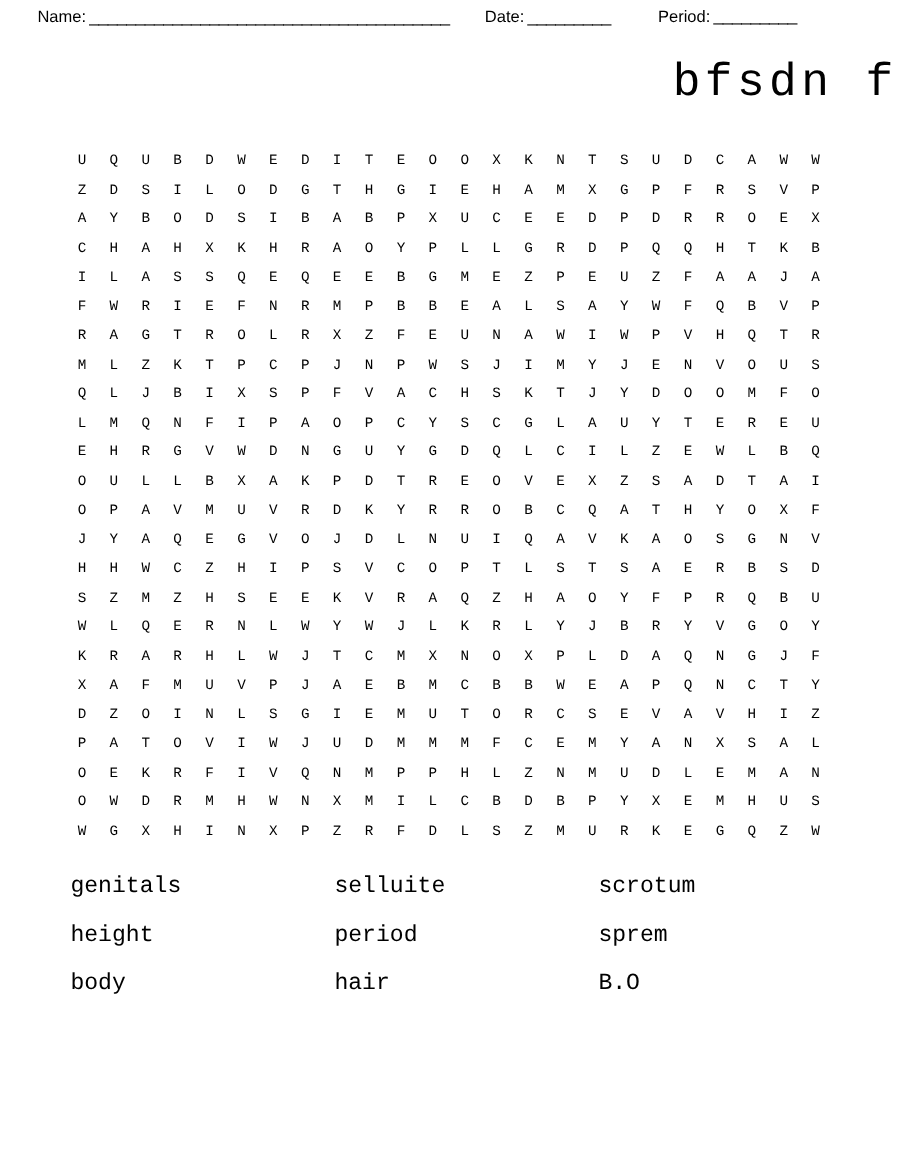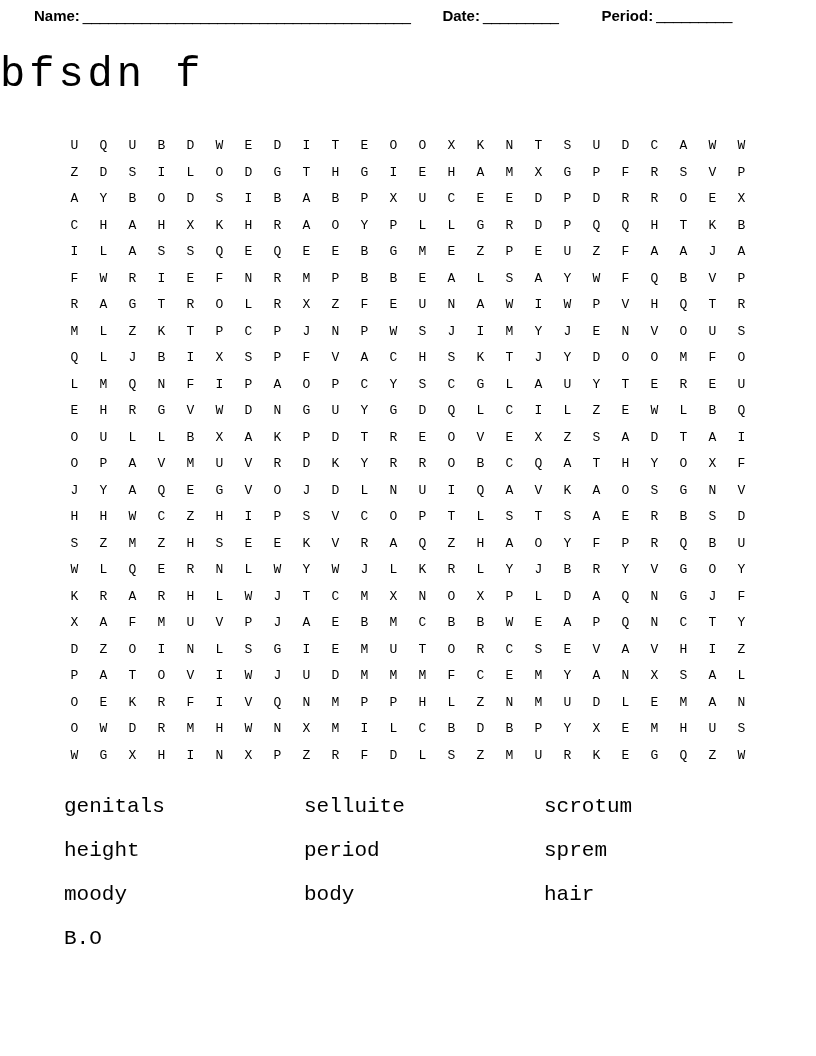--- a/index.html
+++ b/index.html
@@ -32,35 +32,34 @@
     padding: 6px 84px 0 34px;
     white-space: nowrap;
   }
   .hdr-field {
     display: inline-flex;
     align-items: baseline;
   }
   .hdr-label {
     font-family: "Liberation Sans", sans-serif;
     font-size: 15px;
-    font-weight: bold;
   }
   .hdr-rule {
     font-family: "Liberation Sans", sans-serif;
     font-size: 16px;
     letter-spacing: -0.5px;
     margin-left: 3px;
   }
   .hdr-name { flex: 0 0 auto; }
   .hdr-date { margin-left: 32px; }
   .hdr-period { margin-left: 43px; align-items: flex-end; }
 
   
   .title {
-    text-align: left;
+    text-align: right;
     font-family: "Liberation Mono", monospace;
     font-size: 42px;
     letter-spacing: 4px;
     margin-top: 26px;
     margin-bottom: 0;
     font-weight: normal;
   }
 
   
   .grid-wrap {
@@ -749,19 +748,18 @@
     </table>
   </div>
 
   <div class="words">
       <div class="word">genitals</div>
       <div class="word">selluite</div>
       <div class="word">scrotum</div>
       <div class="word">height</div>
       <div class="word">period</div>
       <div class="word">sprem</div>
-      <div class="word">moody</div>
       <div class="word">body</div>
       <div class="word">hair</div>
       <div class="word">B.O</div>
     </div>
 
 </div>
 
 </body></html>

